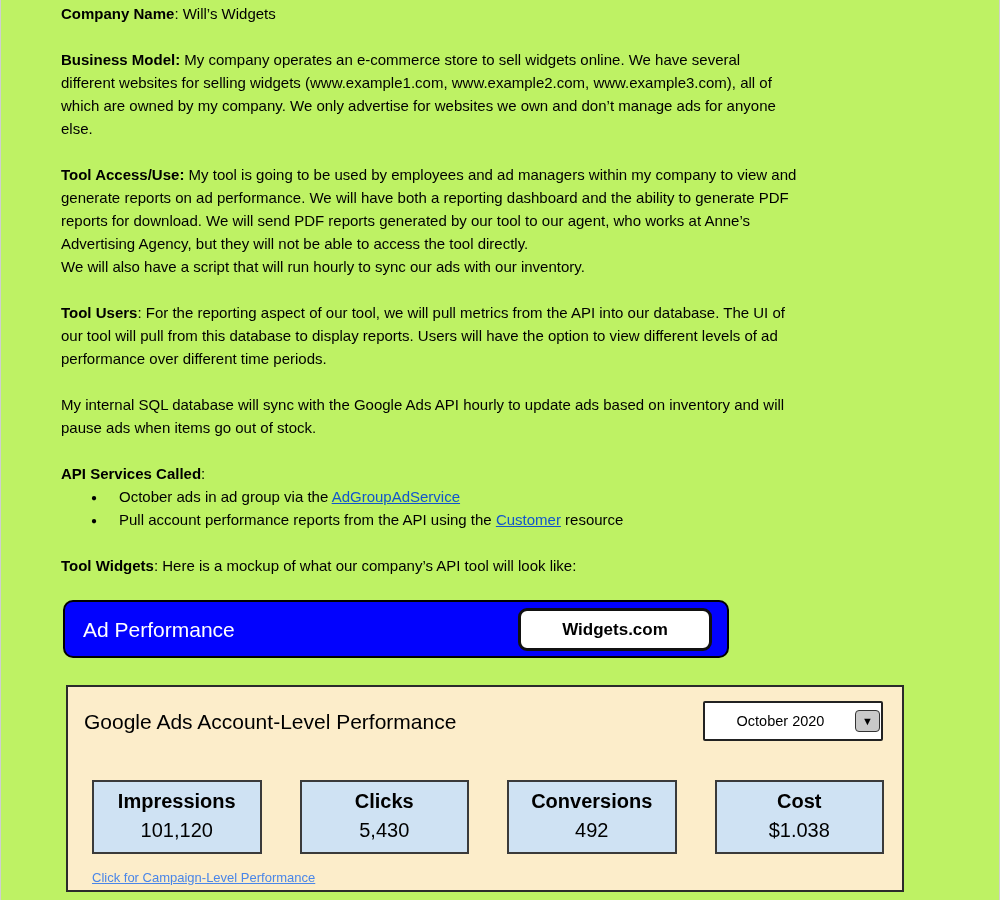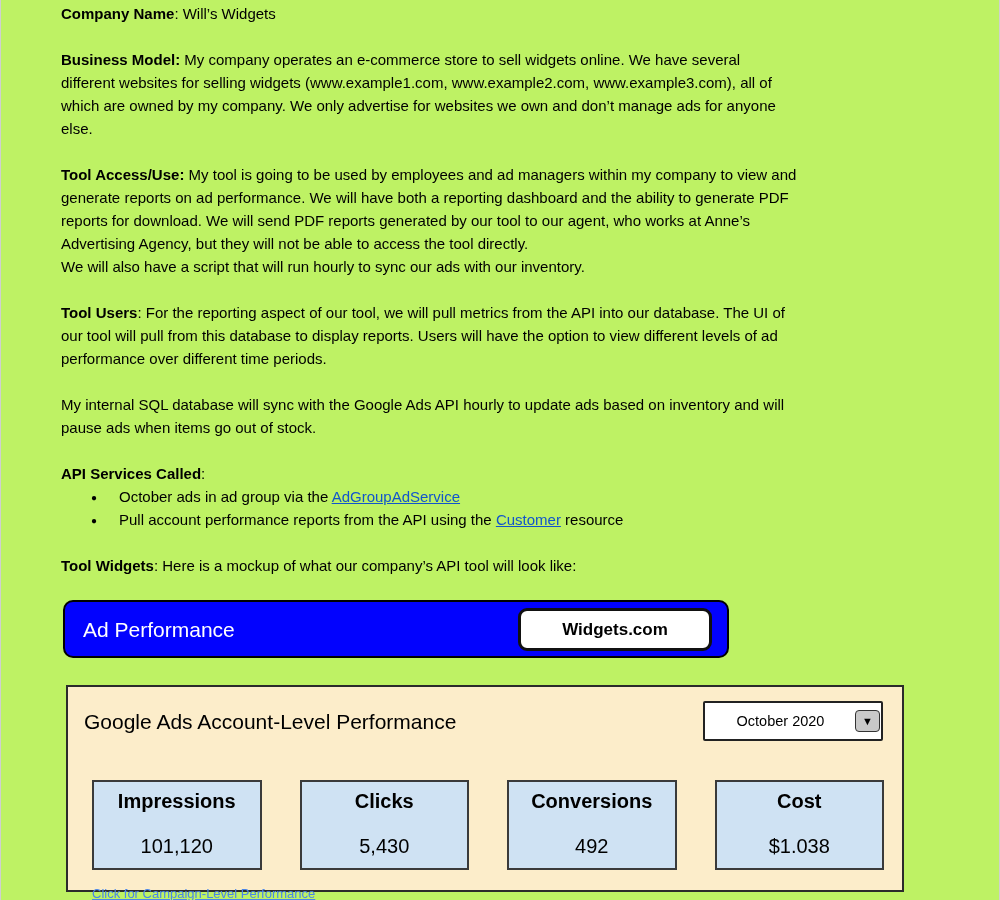--- a/index.html
+++ b/index.html
@@ -81,21 +81,21 @@
     border: 1px solid #333;
     border-radius: 4px;
     display: flex; align-items: center; justify-content: center;
     font-size: 11px; color: #000;
   }
   .cards {
     display: flex; gap: 38px;
     margin: 39px 0 0 8px;
   }
   .card {
-    width: 172px; height: 90px;
+    width: 172px; height: 74px;
     background: #cfe2f3;
     border: 2px solid #3a3a3a;
     display: flex; flex-direction: column;
     align-items: center; justify-content: space-between;
     padding: 8px 4px 10px 4px;
   }
   .card-label { font-weight: bold; font-size: 20px; }
   .card-value { font-size: 20px; }
   .campaign-link {
     display: inline-block;

